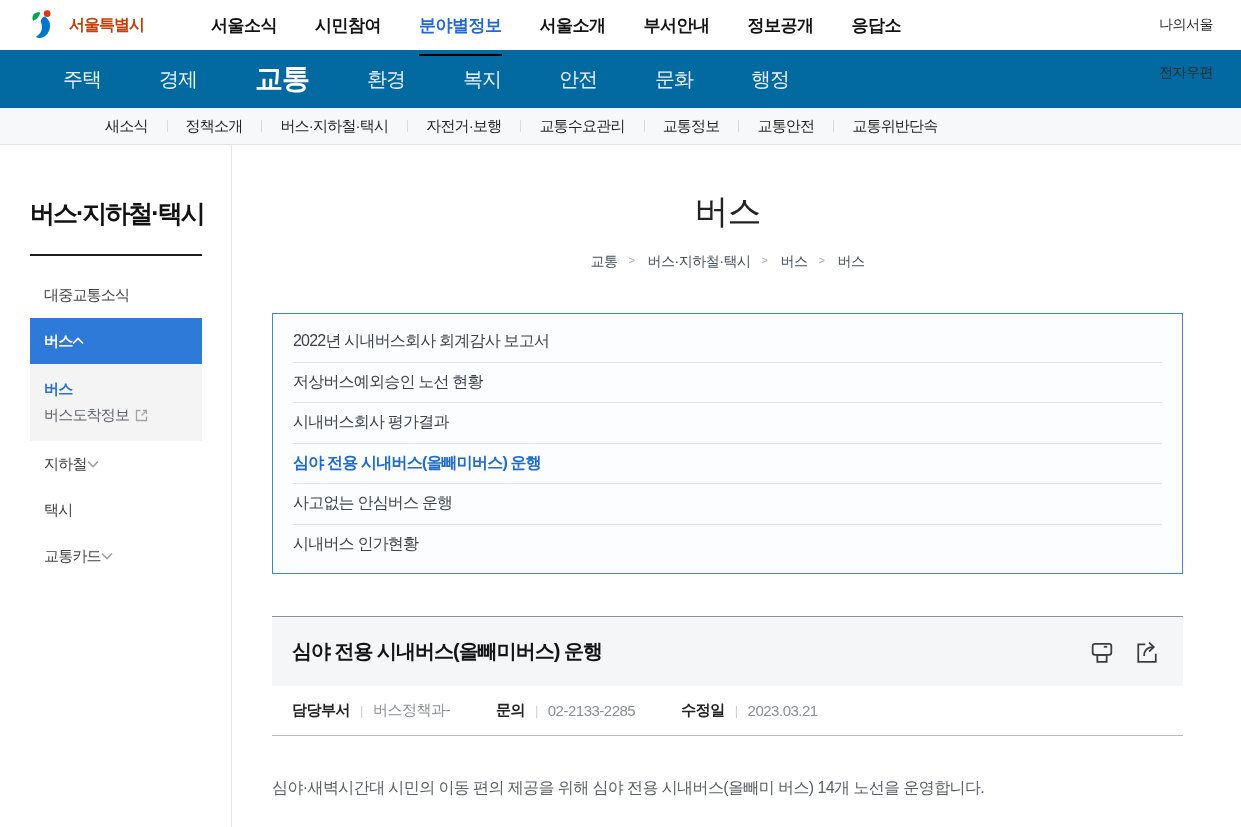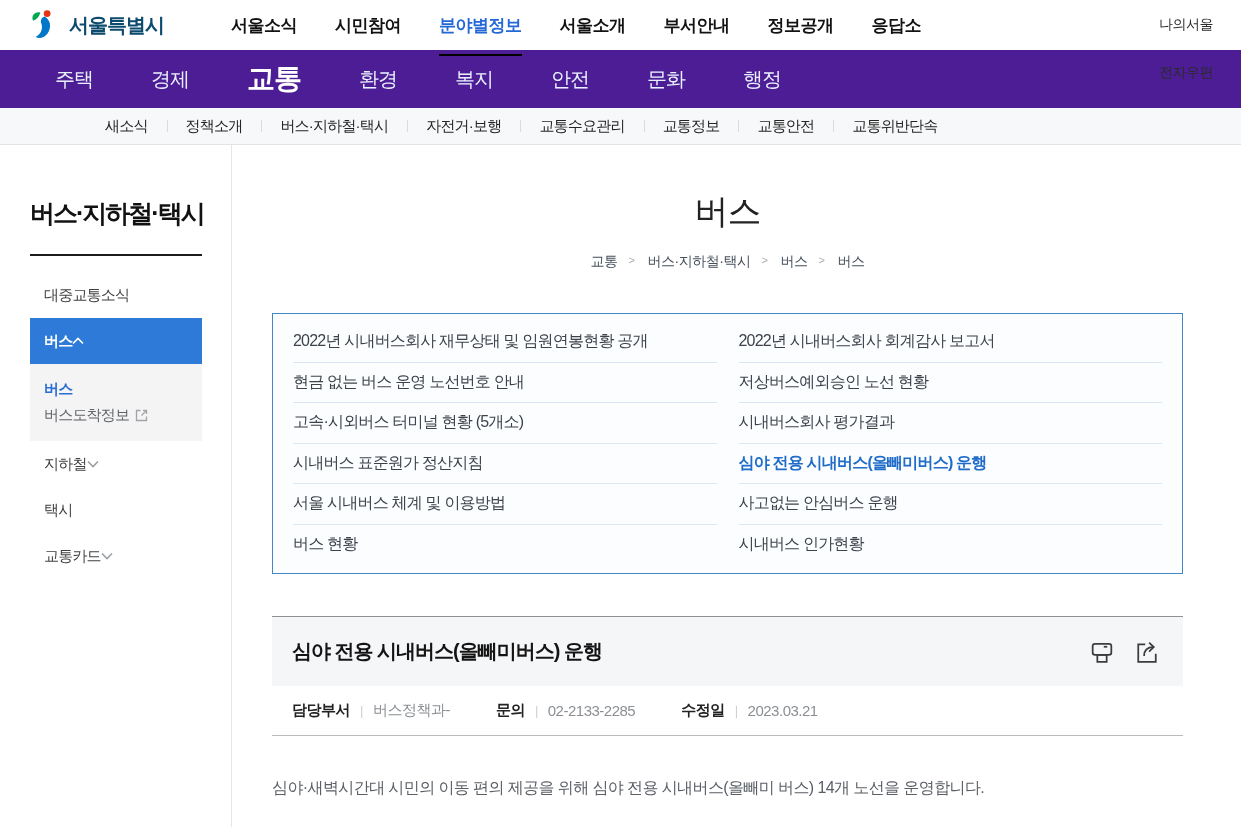--- a/index.html
+++ b/index.html
@@ -2,30 +2,30 @@
 <html lang="ko"><head>
 <meta charset="utf-8">
 <style>
   * { margin:0; padding:0; box-sizing:border-box; }
   html,body { width:1241px; height:827px; background:#fff; overflow:hidden;
               font-family:"Liberation Sans","DejaVu Sans",sans-serif; }
 
   
   .top-header { height:50px; display:flex; align-items:center; padding:0 28px; background:#fff; }
   .logo { display:flex; align-items:center; gap:7px; cursor:pointer; }
-  .logo-text { font-size:20px; font-weight:700; color:#0c4a6e; letter-spacing:-1px; }
+  .logo-text { font-size:16px; font-weight:700; color:#c2410c; letter-spacing:-1px; }
   .top-nav { display:flex; margin-left:48px; }
   .top-nav-item { font-size:17px; font-weight:700; color:#121212; padding:0 19px; cursor:pointer; letter-spacing:-0.5px; }
   .top-nav-item.active { color:#2468d5; }
   .top-nav-item.active span { padding-bottom:19px; border-bottom:2px solid #000000; }
   .top-utils { margin-left:auto; display:flex; gap:30px;flex-direction:column; }
   .top-util { font-size:14px; color:#2b2b2b; cursor:pointer; letter-spacing:-0.5px; }
 
   
-  .gnb { height:58px; background:#4c1d95; display:flex; align-items:center; padding:0 26px; }
+  .gnb { height:58px; background:#0369a1; display:flex; align-items:center; padding:0 34px; }
   .gnb-item { font-size:20px; color:#e9f0fc; padding:0 29px; cursor:pointer; letter-spacing:-1px; }
   .gnb-item.active { font-size:28px; font-weight:700; color:#ffffff; }
   .gnb-search { margin-left:auto; width:288px; display:flex; align-items:center;
                 border-bottom:1px solid rgba(255,255,255,.9); padding-bottom:7px; }
   .gnb-search input { flex:1; background:transparent; border:none; outline:none;
                       font-size:15px; color:#fff; font-family:inherit; letter-spacing:-0.5px; }
   .gnb-search input::placeholder { color:#e7eefc; opacity:1; }
   .gnb-search .sicon { cursor:pointer; display:flex; }
 
   
@@ -196,28 +196,20 @@
   <main class="main">
     <h1 class="page-title">버스</h1>
     <div class="breadcrumb">
       <span class="crumb">교통</span>
       <span class="crumb">버스·지하철·택시</span>
       <span class="crumb">버스</span>
       <span class="crumb">버스</span>
     </div>
 
     <div class="linkbox">
-      <div class="linkcol left">
-        <div class="link-row">2022년 시내버스회사 재무상태 및 임원연봉현황 공개</div>
-        <div class="link-row">현금 없는 버스 운영 노선번호 안내</div>
-        <div class="link-row">고속·시외버스 터미널 현황 (5개소)</div>
-        <div class="link-row">시내버스 표준원가 정산지침</div>
-        <div class="link-row">서울 시내버스 체계 및 이용방법</div>
-        <div class="link-row">버스 현황</div>
-      </div>
       <div class="linkcol">
         <div class="link-row">2022년 시내버스회사 회계감사 보고서</div>
         <div class="link-row">저상버스예외승인 노선 현황</div>
         <div class="link-row">시내버스회사 평가결과</div>
         <div class="link-row active">심야 전용 시내버스(올빼미버스) 운행</div>
         <div class="link-row">사고없는 안심버스 운행</div>
         <div class="link-row">시내버스 인가현황</div>
       </div>
     </div>
 

